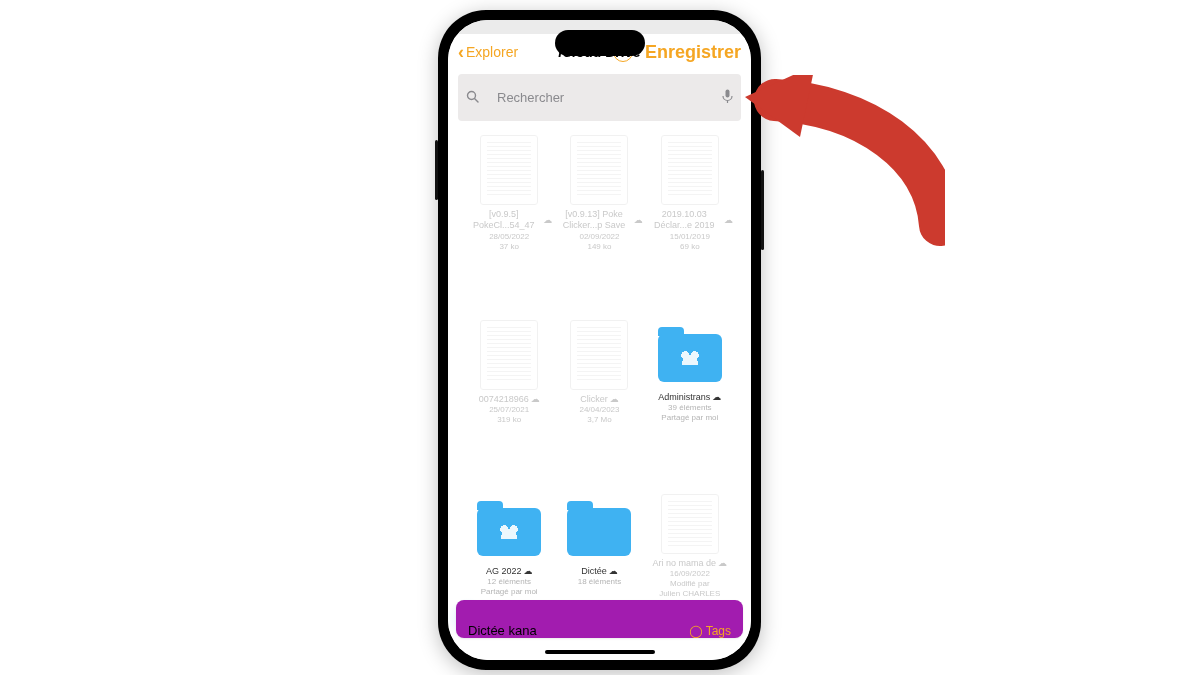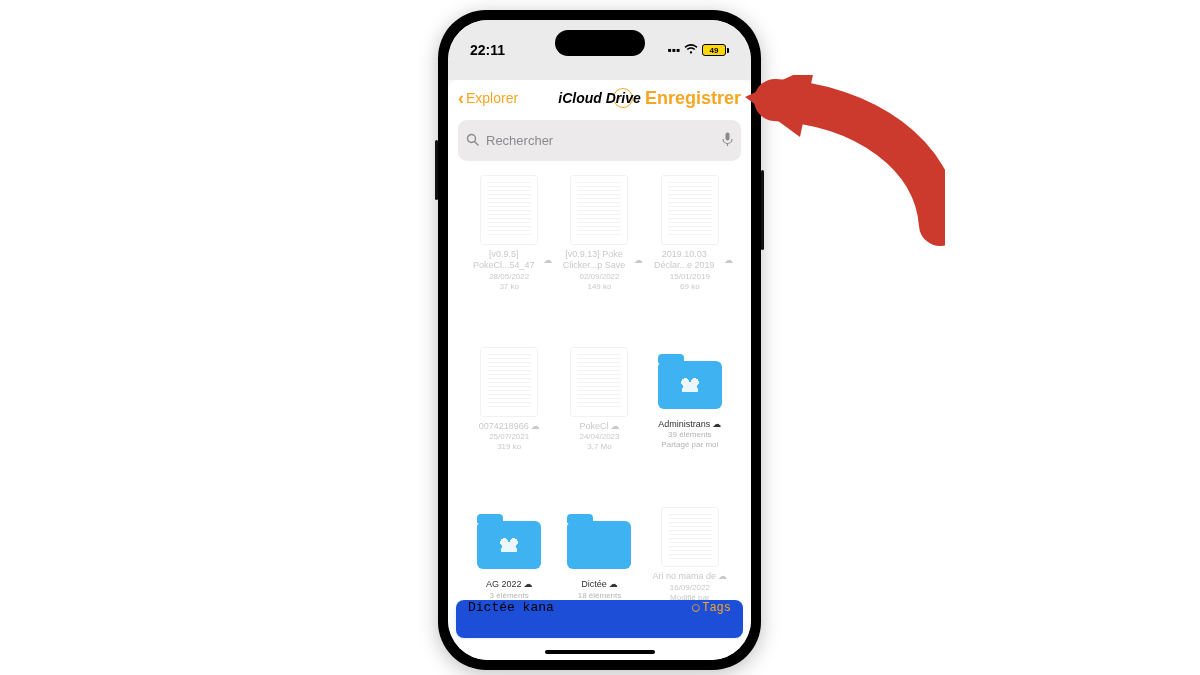--- a/index.html
+++ b/index.html
@@ -137,28 +137,28 @@
     display:flex; align-items:center; justify-content:center;
     margin-right:6px;
   }
   .nav-save{
     font-weight:600;
     font-size:18px;
   }
   
   .search{
     margin:4px 10px 6px;
-    height:41px;
+    height:47px;
     background:#eceaea;
-    border-radius:9px;
+    border-radius:4px;
     display:flex; align-items:center;
     padding:0 8px;
     color:#8a8a8e;
     font-size:13px;
-    gap:7px;
+    gap:18px;
   }
   .search .mic{ margin-left:auto; }
   
   .grid{
     flex:1;
     padding:4px 18px 0;
     display:grid;
     grid-template-columns:repeat(3,1fr);
     gap:4px 4px;
     overflow:hidden;
@@ -237,28 +237,27 @@
     font-size:9px;
     color:inherit;
   }
   .row4 .thumb{ height:60px; }
   
   .bottom-bar{
     position:absolute;
     left:8px; right:8px;
     bottom:22px;
     height:38px;
-    background:#1d4ed8;
+    background:#a21caf;
     border-radius:8px;
     display:flex;
-    align-items:flex-start;
+    align-items:flex-end;
     padding:0 12px;
     font-size:13px;
     box-shadow:0 1px 2px rgba(0,0,0,0.08);
-    font-family:Liberation Mono, monospace;
   }
   .bottom-bar .tags{
     margin-left:auto;
     color:#f5a623;
     display:flex; align-items:center; gap:3px;
     font-size:12px;
   }
   .blue-glow{
     position:absolute;
     left:0; bottom:18px;
@@ -282,37 +281,20 @@
     pointer-events:none;
   }
 </style>
 </head>
 <body>
 
 <div class="phone">
   <div class="screen">
     <div class="dynamic-island"></div>
 
-    <div class="status-bar">
-      <span>22:11</span>
-      <div class="status-right">
-        <span class="signal">▪▪▪</span>
-        <span class="wifi">
-          <svg width="14" height="11" viewBox="0 0 14 11">
-              <path d="M7 10.5c.6 0 1.1-.5 1.1-1.1S7.6 8.3 7 8.3s-1.1.5-1.1 1.1.5 1.1 1.1 1.1zm-3.2-3.4c1.8-1.7 4.6-1.7 6.4 0l1.1-1.1c-2.4-2.3-6.2-2.3-8.6 0l1.1 1.1zM.5 3.8l1.1 1.1c3-2.8 7.8-2.8 10.8 0l1.1-1.1C9.9-.1 4.1-.1.5 3.8z" fill="#000"></path>
-            </svg>
-        </span>
-        <span class="battery">
-          <span class="battery-box">
-              <span>49</span>
-            </span>
-          <span class="battery-nub"></span>
-        </span>
-      </div>
-    </div>
 
     <div class="sheet-gap"></div>
 
     <div class="sheet">
       <div class="nav">
         <div class="nav-back accent">
           <span class="chev">‹</span>
           <span>Explorer</span>
         </div>
         <span class="nav-title">iCloud Drive</span>
@@ -383,42 +365,42 @@
               <span class="cloud">☁︎</span>
             </div>
             <div class="meta1">25/07/2021</div>
             <div class="meta2">319 ko</div>
           </div>
           <div class="item dimmed">
             <div class="thumb">
               <div class="lines"></div>
             </div>
             <div class="fname">
-              <span>PokeCl</span> 
+              <span>Clicker</span> 
               <span class="cloud">☁︎</span>
             </div>
             <div class="meta1">24/04/2023</div>
             <div class="meta2">3,7 Mo</div>
           </div>
           <div class="item">
             <div class="folder shared"></div>
             <div class="fname">
               <span>Administrans</span> 
               <span class="cloud">☁︎</span>
             </div>
             <div class="meta1">39 éléments</div>
             <div class="meta2">Partagé par moi</div>
           </div>
           <div class="item row4">
             <div class="folder shared"></div>
             <div class="fname">
               <span>AG 2022</span> 
               <span class="cloud">☁︎</span>
             </div>
-            <div class="meta1">3 éléments</div>
+            <div class="meta1">12 éléments</div>
             <div class="meta2">Partagé par moi</div>
           </div>
           <div class="item row4">
             <div class="folder"></div>
             <div class="fname">
               <span>Dictée</span> 
               <span class="cloud">☁︎</span>
             </div>
             <div class="meta1">18 éléments</div>
             <div class="meta2"></div>

